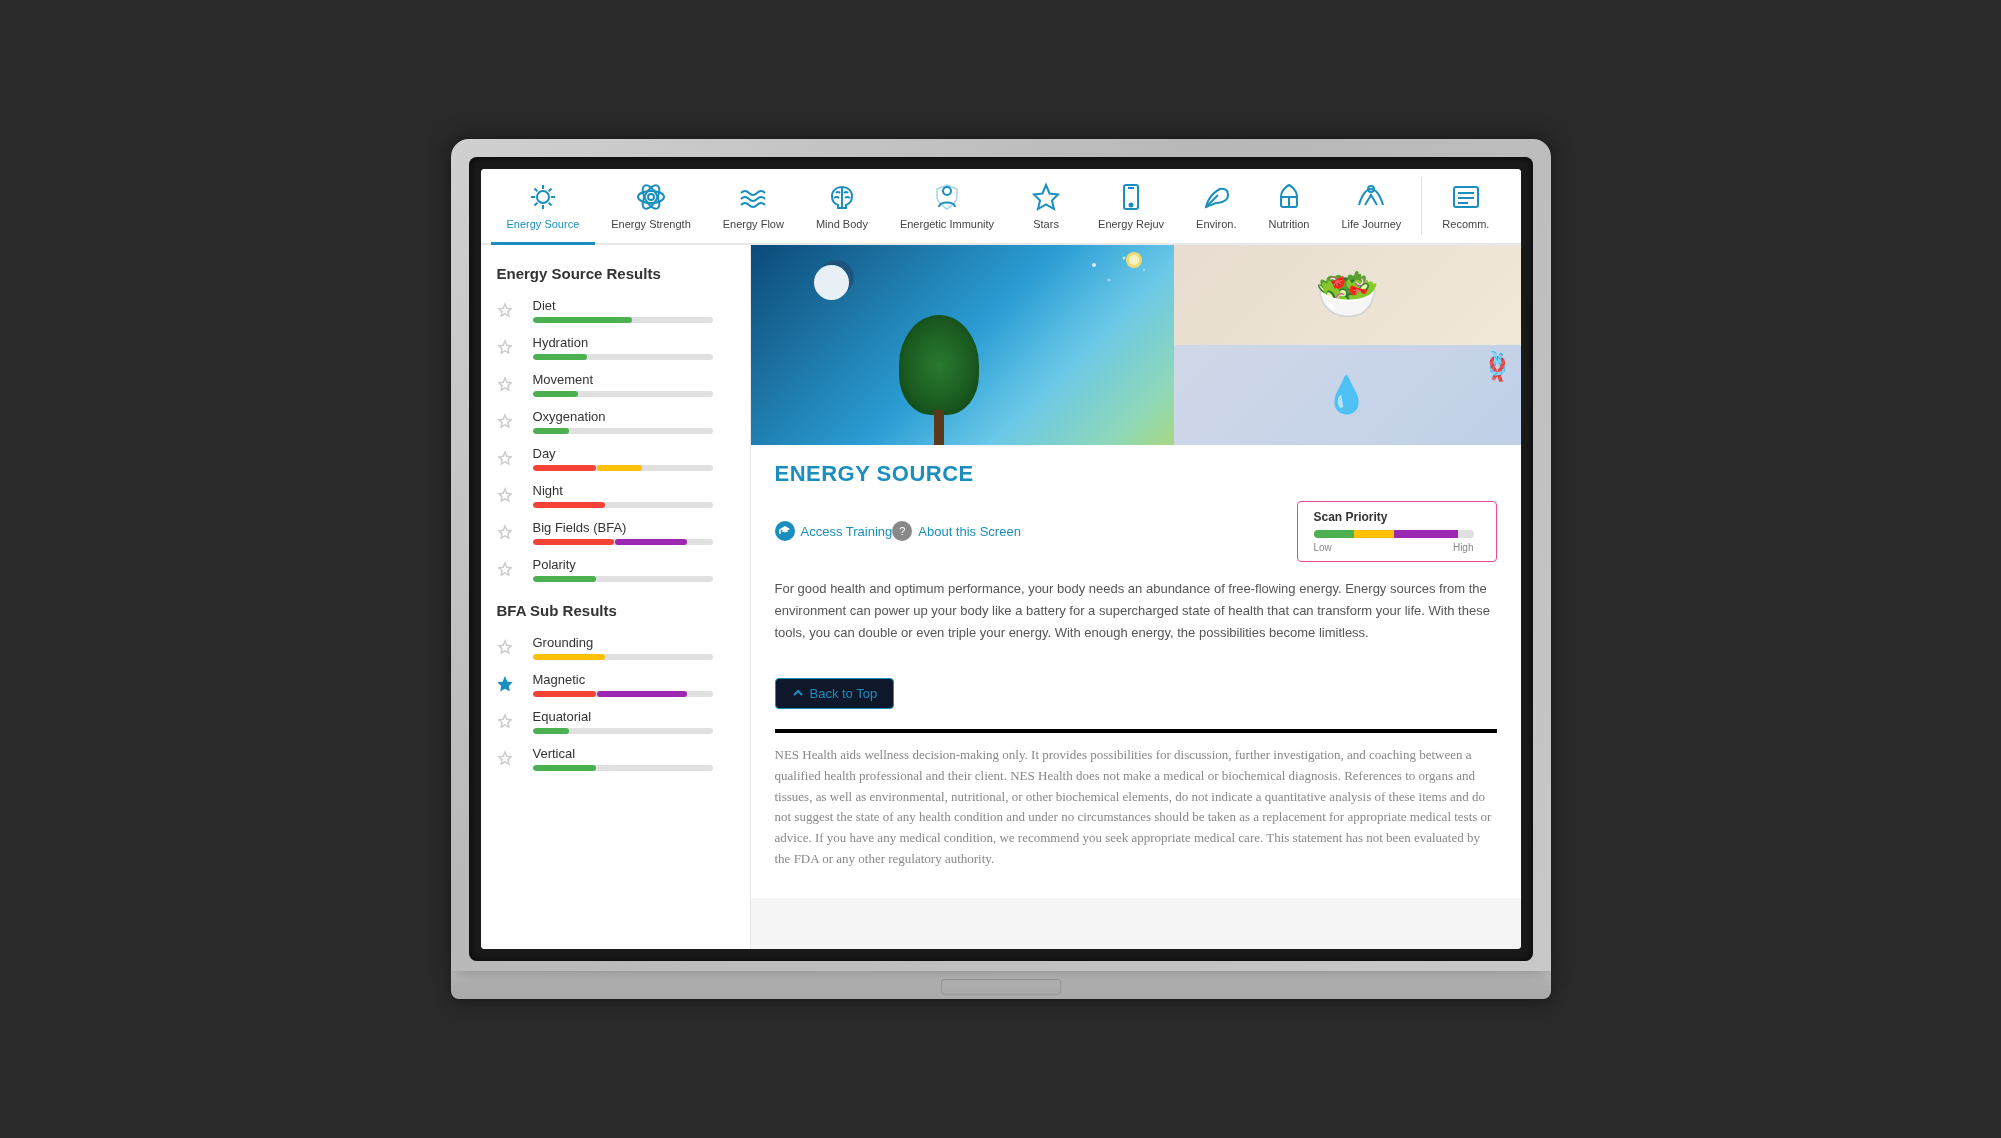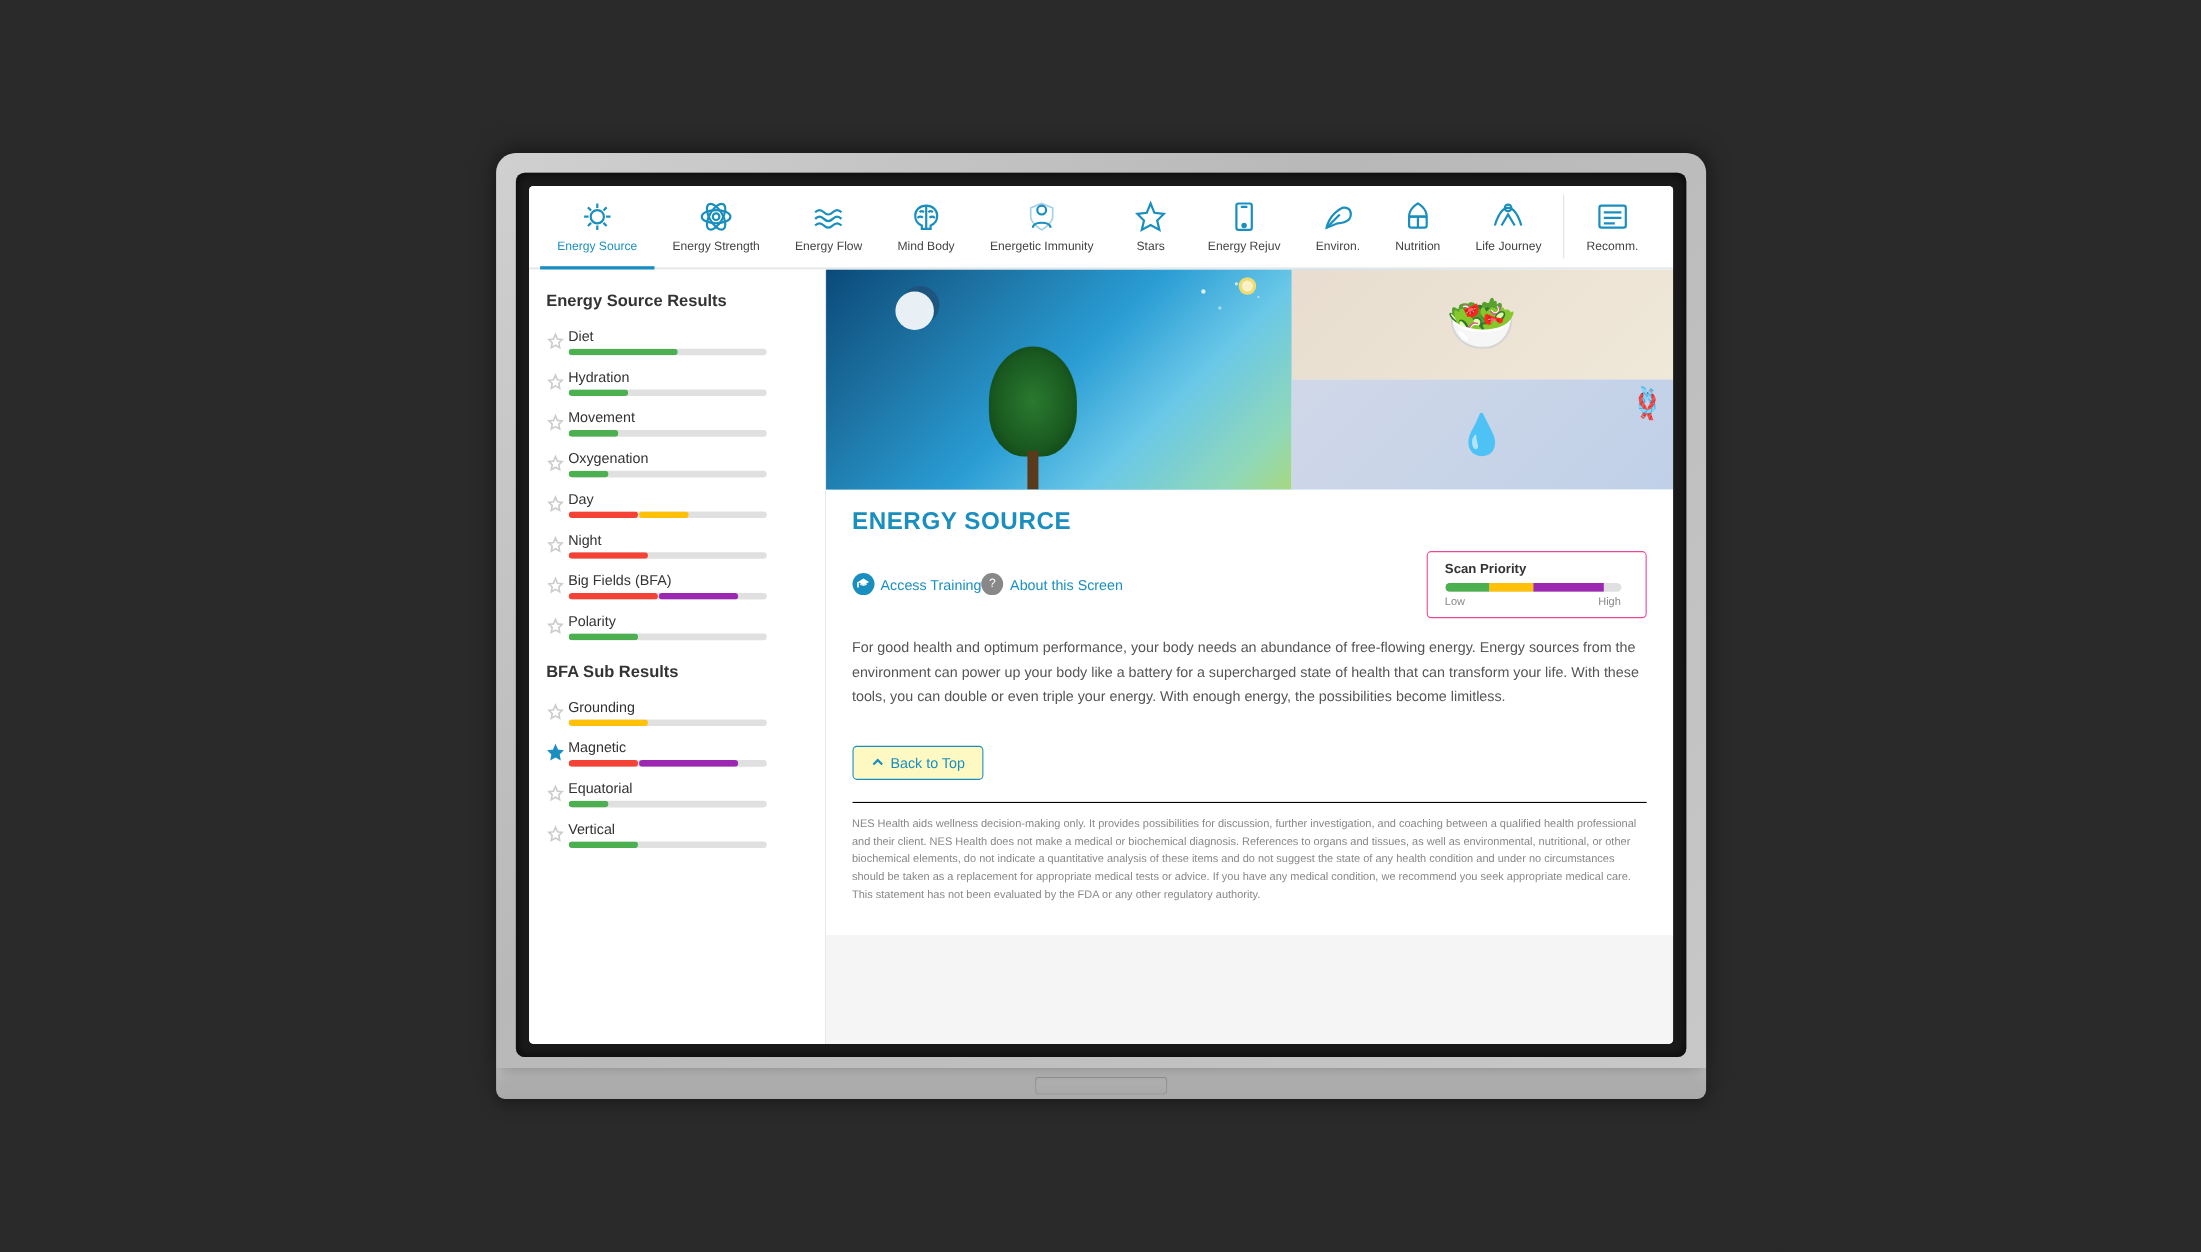--- a/index.html
+++ b/index.html
@@ -125,21 +125,21 @@
       font-size: 15px;
       font-weight: 600;
       color: #333;
       padding: 4px 16px 10px;
     }
 
     .sidebar-item {
       display: flex;
       align-items: center;
       padding: 6px 16px;
-      gap: 4px;
+      gap: 20px;
     }
 
     .star-icon {
       width: 16px;
       height: 16px;
       color: #ccc;
       flex-shrink: 0;
     }
 
     .item-info {
@@ -349,34 +349,35 @@
       line-height: 1.7;
       margin-bottom: 34px;
     }
 
     .back-to-top-btn {
       display: inline-flex;
       align-items: center;
       gap: 6px;
       border: 1px solid #1a8fbf;
       color: #1a8fbf;
-      background: #fef9c3;
+      background: #0f172a;
       border-radius: 4px;
       padding: 7px 16px;
       font-size: 13px;
       cursor: pointer;
       margin-bottom: 20px;
     }
 
     .disclaimer-text {
-      font-size: 10px;
+      font-size: 13px;
       color: #888;
       line-height: 1.6;
       padding: 12px 0;
-      border-top: 1px solid #000000;
+      border-top: 4px solid #000000;
+      font-family: Liberation Serif, serif;
     }
 
     
     svg {
       display: block;
     }
   </style>
 </head>
 <body>
 

